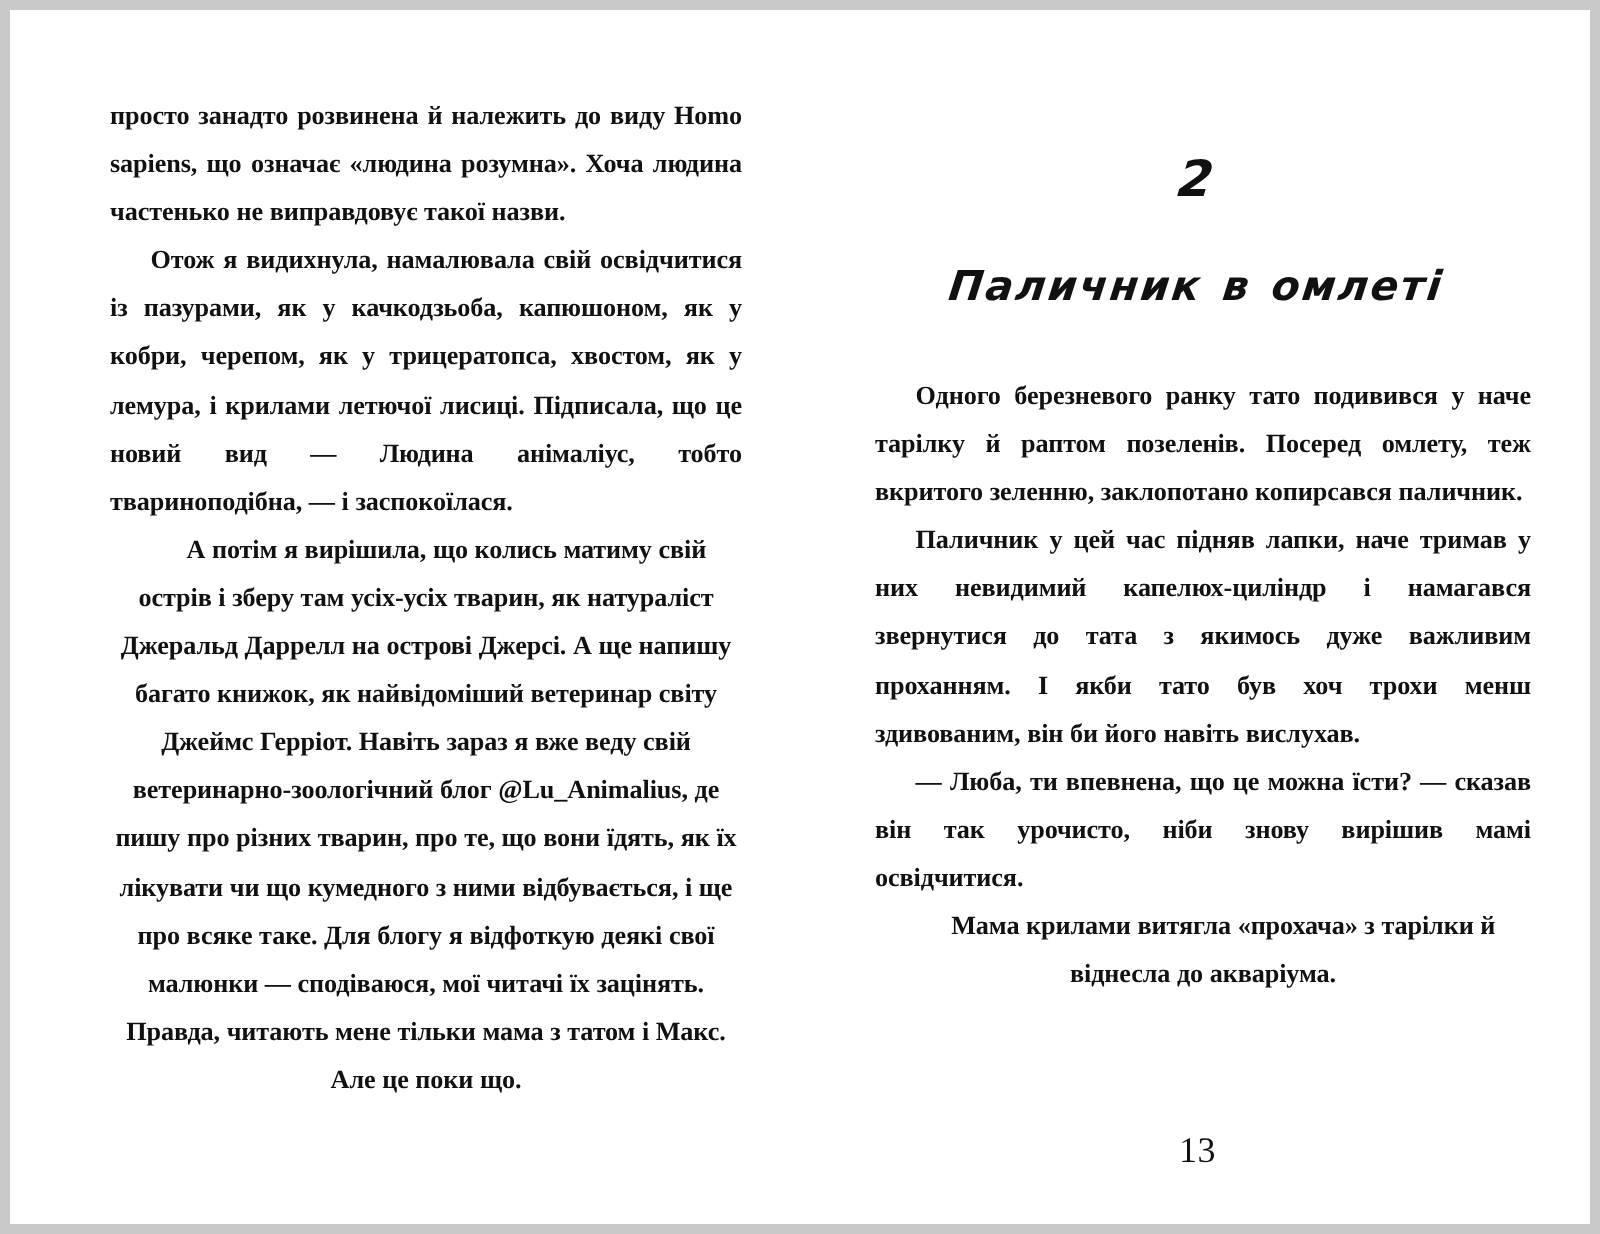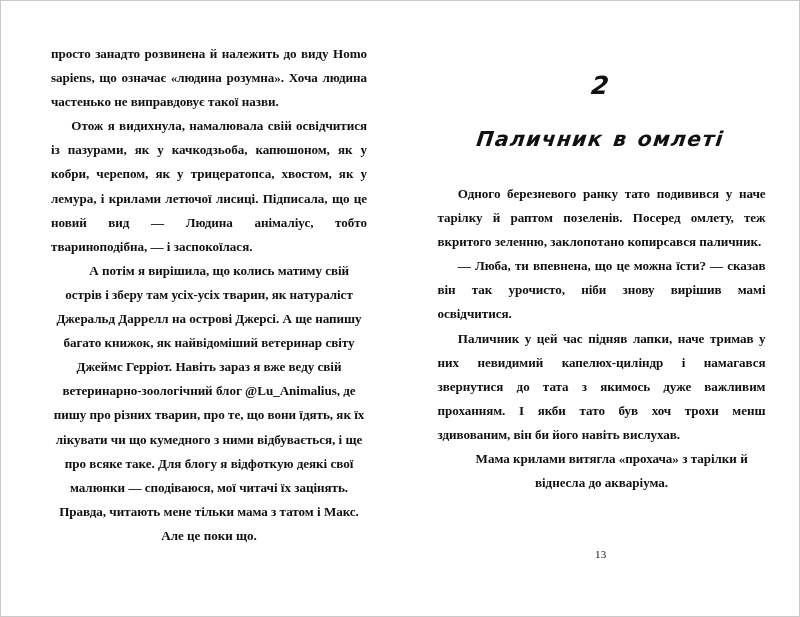--- a/index.html
+++ b/index.html
@@ -7,21 +7,21 @@
     margin: 0;
     padding: 0;
     background: #ffffff;
   }
   #page {
     position: relative;
     width: 800px;
     height: 617px;
     background: #ffffff;
     box-sizing: border-box;
-    border: 1px solid #701a75;
+    border: 5px solid #701a75;
     overflow: hidden;
     font-family: "Liberation Serif", "DejaVu Serif", serif;
     color: #111111;
   }
   .spread {
     position: absolute;
     inset: 0;
     display: flex;
   }
   .page-half {
@@ -88,23 +88,23 @@
   }
   .block-right {
     left: 37px;
     top: 181px;
     width: 328px;
   }
   .folio {
     position: absolute;
     left: 0;
     right: 0;
-    top: 547px;
+    top: 560px;
     text-align: center;
-    font-size: 11px;
+    font-size: 18px;
     font-weight: 400;
     letter-spacing: 0.3px;
   }
   .folio .inner { margin-left: 2px; }
 </style>
 </head>
 <body>
 
 <div id="page" style="background: rgb(255, 255, 255); color: rgb(17, 17, 17); border-color: rgb(201, 201, 201);">
   <div class="spread">
@@ -116,22 +116,22 @@
         <p>А потім я вирішила, що колись матиму свій острів і зберу там усіх-усіх тварин, як натураліст Джеральд Даррелл на острові Джерсі. А ще напишу багато книжок, як найвідоміший ветеринар світу Джеймс Герріот. Навіть зараз я вже веду свій ветеринарно-зоологічний блог @Lu_Animalius, де пишу про різних тварин, про те, що вони їдять, як їх лікувати чи що кумедного з ними відбувається, і ще про всяке таке. Для блогу я відфоткую деякі свої малюнки — сподіваюся, мої читачі їх зацінять. Правда, читають мене тільки мама з татом і Макс. Але це поки що.</p>
       </div>
     </div>
 
     <div class="page-half page-right">
       <div class="chapter-num">2</div>
       <div class="chapter-title">Паличник в омлеті</div>
 
       <div class="textblock block-right">
         <p>Одного березневого ранку тато подивився у наче тарілку й раптом позеленів. Посеред омлету, теж вкритого зеленню, заклопотано копирсався паличник.</p>
+        <p>Паличник у цей час підняв лапки, наче тримав у них невидимий капелюх-циліндр і намагався звернутися до тата з якимось дуже важливим проханням. І якби тато був хоч трохи менш здивованим, він би його навіть вислухав.</p>
         <p>— Люба, ти впевнена, що це можна їсти? — сказав він так урочисто, ніби знову вирішив мамі освідчитися.</p>
-        <p>Паличник у цей час підняв лапки, наче тримав у них невидимий капелюх-циліндр і намагався звернутися до тата з якимось дуже важливим проханням. І якби тато був хоч трохи менш здивованим, він би його навіть вислухав.</p>
         <p>Мама крилами витягла «прохача» з тарілки й віднесла до акваріума.</p>
       </div>
 
       <div class="folio">
         <span class="inner">13</span>
       </div>
     </div>
 
   </div>
 </div>

